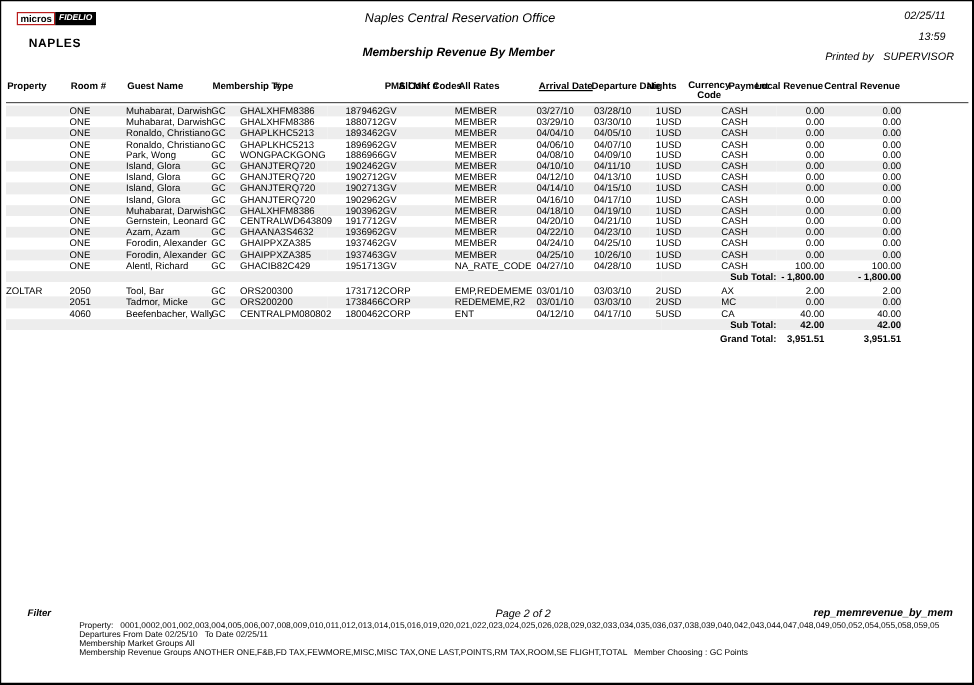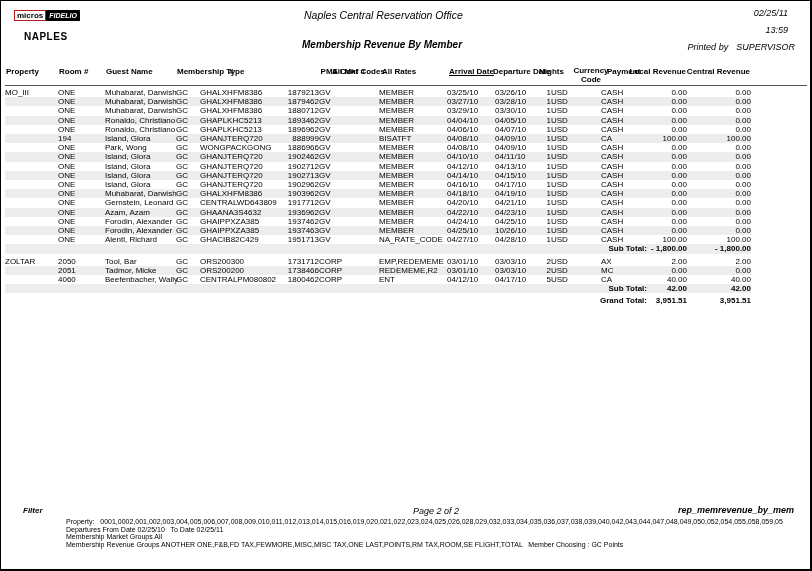--- a/index.html
+++ b/index.html
@@ -116,37 +116,20 @@
         <col class="c7">
         <col class="c8">
         <col class="c9">
       <col class="c10">
         <col class="c11">
         <col class="c12">
         <col class="c13">
         <col class="c14">
     </colgroup>
     <tbody>
-        <tr>
-          <td>MO_III</td>
-          <td>ONE</td>
-          <td>Muhabarat, Darwish</td>
-          <td>GC</td>
-          <td>GHALXHFM8386</td>
-          <td class="r">1879213</td>
-          <td class="mkt">GV</td>
-          <td class="rts">MEMBER</td>
-          <td class="arr">03/25/10</td>
-          <td class="dep">03/26/10</td>
-          <td class="r">1</td>
-          <td class="cur">USD</td>
-          <td class="pay">CASH</td>
-          <td class="r">0.00</td>
-          <td class="r">0.00</td>
-        </tr>
         <tr class="stripe">
           <td></td>
           <td>ONE</td>
           <td>Muhabarat, Darwish</td>
           <td>GC</td>
           <td>GHALXHFM8386</td>
           <td class="r">1879462</td>
           <td class="mkt">GV</td>
           <td class="rts">MEMBER</td>
           <td class="arr">03/27/10</td>
@@ -200,37 +183,20 @@
           <td class="r">1896962</td>
           <td class="mkt">GV</td>
           <td class="rts">MEMBER</td>
           <td class="arr">04/06/10</td>
           <td class="dep">04/07/10</td>
           <td class="r">1</td>
           <td class="cur">USD</td>
           <td class="pay">CASH</td>
           <td class="r">0.00</td>
           <td class="r">0.00</td>
-        </tr>
-        <tr class="stripe">
-          <td></td>
-          <td>194</td>
-          <td>Island, Glora</td>
-          <td>GC</td>
-          <td>GHANJTERQ720</td>
-          <td class="r">888999</td>
-          <td class="mkt">GV</td>
-          <td class="rts">BISATFT</td>
-          <td class="arr">04/08/10</td>
-          <td class="dep">04/09/10</td>
-          <td class="r">1</td>
-          <td class="cur">USD</td>
-          <td class="pay">CA</td>
-          <td class="r">100.00</td>
-          <td class="r">100.00</td>
         </tr>
         <tr>
           <td></td>
           <td>ONE</td>
           <td>Park, Wong</td>
           <td>GC</td>
           <td>WONGPACKGONG</td>
           <td class="r">1886966</td>
           <td class="mkt">GV</td>
           <td class="rts">MEMBER</td>

